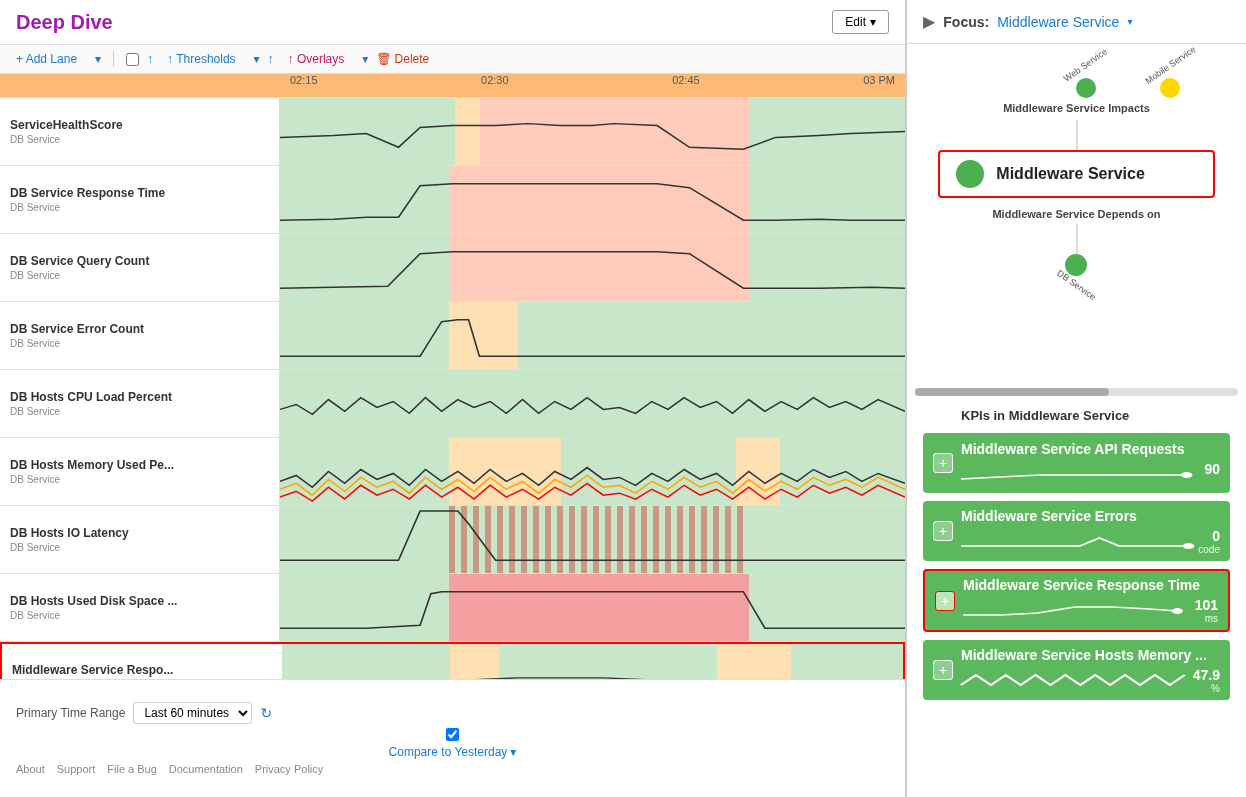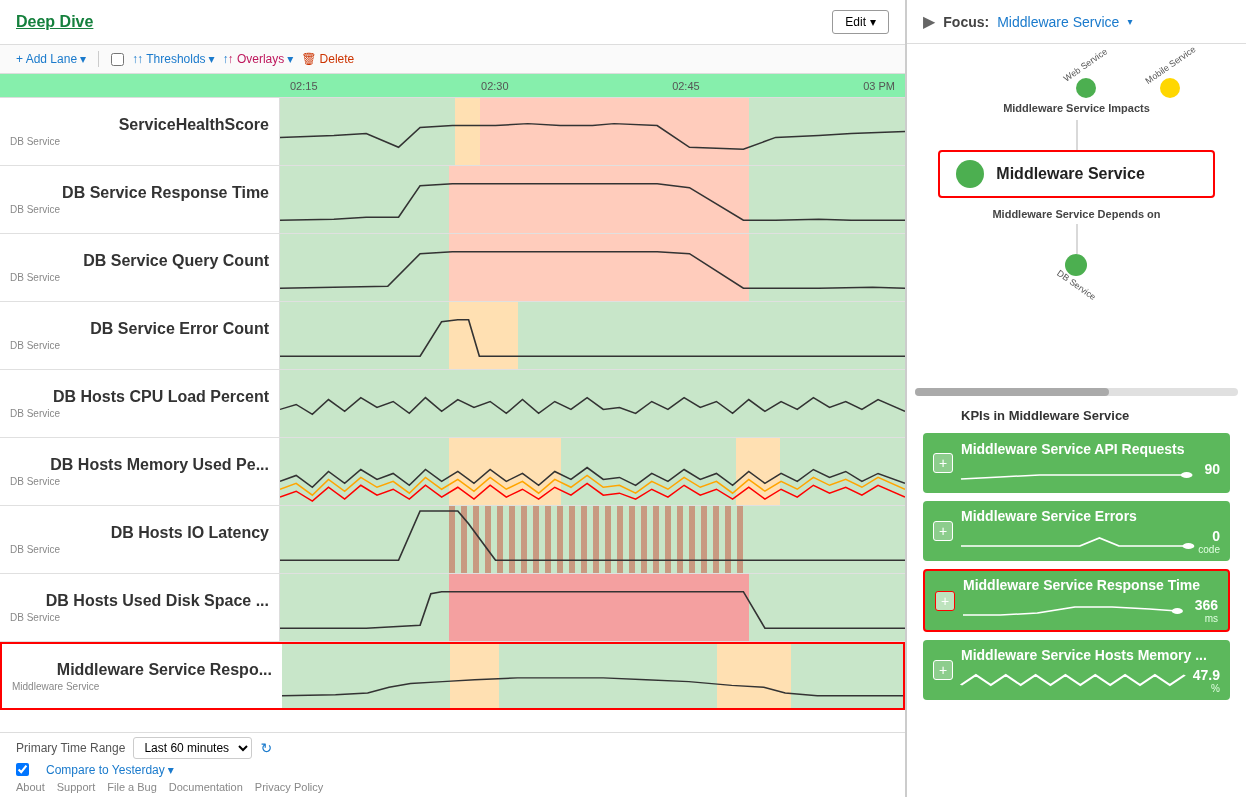--- a/index.html
+++ b/index.html
@@ -4,43 +4,43 @@
   <style>
     * { box-sizing: border-box; margin: 0; padding: 0; }
     body { font-family: Arial, sans-serif; font-size: 12px; background: #f5f5f5; color: #333; display: flex; flex-direction: column; height: 797px; width: 1246px; overflow: hidden; }
 
     .main-container { display: flex; flex: 1; overflow: hidden; }
 
     
     .left-panel { flex: 1; display: flex; flex-direction: column; border-right: 1px solid #ccc; background: #fff; }
 
     .header { display: flex; align-items: center; justify-content: space-between; padding: 10px 16px; border-bottom: 1px solid #ddd; }
-    .header-title { font-size: 16px; font-weight: bold; color: #15803d; text-decoration: underline; }
+    .header-title { font-size: 20px; font-weight: bold; color: #a21caf; }
     .edit-btn { border: 1px solid #999; background: #fff; padding: 4px 12px; border-radius: 3px; cursor: pointer; font-size: 12px; display: flex; align-items: center; gap: 4px; }
 
     .toolbar { display: flex; align-items: center; gap: 12px; padding: 6px 16px; border-bottom: 1px solid #ddd; background: #fafafa; }
     .add-lane-btn { color: #1a7acc; font-size: 12px; cursor: pointer; display: flex; align-items: center; gap: 3px; }
     .toolbar-row { display: flex; align-items: center; gap: 8px; }
-    .toolbar-btn { color: #1a7acc; font-size: 12px; cursor: pointer; display: flex; align-items: center; gap: 3px; background: none; border: none; }
+    .toolbar-btn { color: #1a7acc; font-size: 12px; cursor: pointer; display: flex; align-items: center; gap: 18px; background: none; border: none; }
     .delete-btn { color: #cc3300; font-size: 12px; cursor: pointer; display: flex; align-items: center; gap: 3px; background: none; border: none; }
 
     .chart-area { flex: 1; overflow-y: auto; overflow-x: hidden; }
 
-    .time-ruler { display: flex; align-items: center; background: #86efac; border-bottom: 1px solid #ddd; height: 24px; padding-left: 280px; }
+    .time-ruler { display: flex; background: #fdba74; border-bottom: 1px solid #ddd; height: 24px; padding-left: 280px; }
     .time-labels { display: flex; flex: 1; justify-content: space-between; padding: 0 10px; font-size: 11px; color: #555; }
 
     .lane-row { display: flex; border-bottom: 1px solid #e0e0e0; height: 68px; position: relative; }
     .lane-label { width: 280px; min-width: 280px; padding: 8px 10px; display: flex; flex-direction: column; justify-content: center; border-right: 1px solid #ddd; background: #fff; }
-    .lane-name { font-size: 16px; font-weight: 600; color: #333; text-align: right; }
+    .lane-name { font-size: 12px; font-weight: 600; color: #333; }
     .lane-sub { font-size: 10px; color: #888; margin-top: 2px; }
     .lane-chart { flex: 1; position: relative; overflow: hidden; }
 
     .viewport-label { text-align: center; font-size: 11px; color: #666; padding: 3px; background: #f5f5f5; border-top: 1px solid #ddd; }
 
-    .bottom-bar { padding: 4px 16px; display: flex; flex-direction: column; gap: 4px; background: #fff; border-top: 1px solid #ddd; }
+    .bottom-bar { padding: 22px 16px; display: flex; flex-direction: column; gap: 4px; background: #fff; border-top: 1px solid #ddd; }
     .primary-range-row { display: flex; align-items: center; gap: 8px; font-size: 12px; }
     .range-label { color: #555; }
     .range-select { border: 1px solid #ccc; background: #fff; padding: 2px 6px; border-radius: 3px; font-size: 12px; cursor: pointer; }
     .refresh-btn { color: #1a7acc; cursor: pointer; font-size: 14px; }
     .compare-btn { color: #1a7acc; font-size: 12px; cursor: pointer; display: flex; align-items: center; gap: 3px; }
     .footer-links { display: flex; gap: 12px; font-size: 11px; color: #888; }
     .footer-links a { color: #888; text-decoration: none; cursor: pointer; }
 
     
     .right-panel { width: 340px; min-width: 340px; background: #fff; display: flex; flex-direction: column; border-left: 1px solid #ccc; overflow-y: auto; }
@@ -253,21 +253,21 @@
     </div>
 
     <div class="bottom-bar">
       <div class="primary-range-row">
         <span class="range-label">Primary Time Range</span>
         <select class="range-select">
           <option>Last 60 minutes</option>
         </select>
         <span class="refresh-btn">↻</span>
       </div>
-      <div style="display:flex;align-items:flex-start;gap:17px;">
+      <div style="display:flex;align-items:center;gap:4px;flex-direction:column;">
         <input type="checkbox" checked="" style="cursor: pointer;">
         <span class="compare-btn">
           <span>Compare to Yesterday</span>
           <span>▾</span>
         </span>
       </div>
       <div class="footer-links">
         <a>About</a>
         <a>Support</a>
         <a>File a Bug</a>
@@ -368,21 +368,21 @@
       <div class="kpi-card" style="border:2px solid red;">
         <div class="kpi-plus" style="border-color:red;background:rgba(255,255,255,0.6);">+</div>
         <div class="kpi-content">
           <span class="kpi-name">Middleware Service Response Time</span>
           <div class="kpi-value-area">
             <svg class="kpi-sparkline" viewBox="0 0 120 24" preserveAspectRatio="none">
               <polyline fill="none" stroke="#fff" stroke-width="1.5" points="0,18 20,18 40,16 60,10 80,10 100,12 115,14"></polyline>
               <circle cx="115" cy="14" r="3" fill="#fff"></circle>
             </svg>
             <div style="text-align:right;">
-              <div class="kpi-value">366</div>
+              <div class="kpi-value">101</div>
               <div class="kpi-unit">ms</div>
             </div>
           </div>
         </div>
       </div>
 
       <div class="kpi-card">
         <div class="kpi-plus">+</div>
         <div class="kpi-content">
           <span class="kpi-name">Middleware Service Hosts Memory ...</span>

